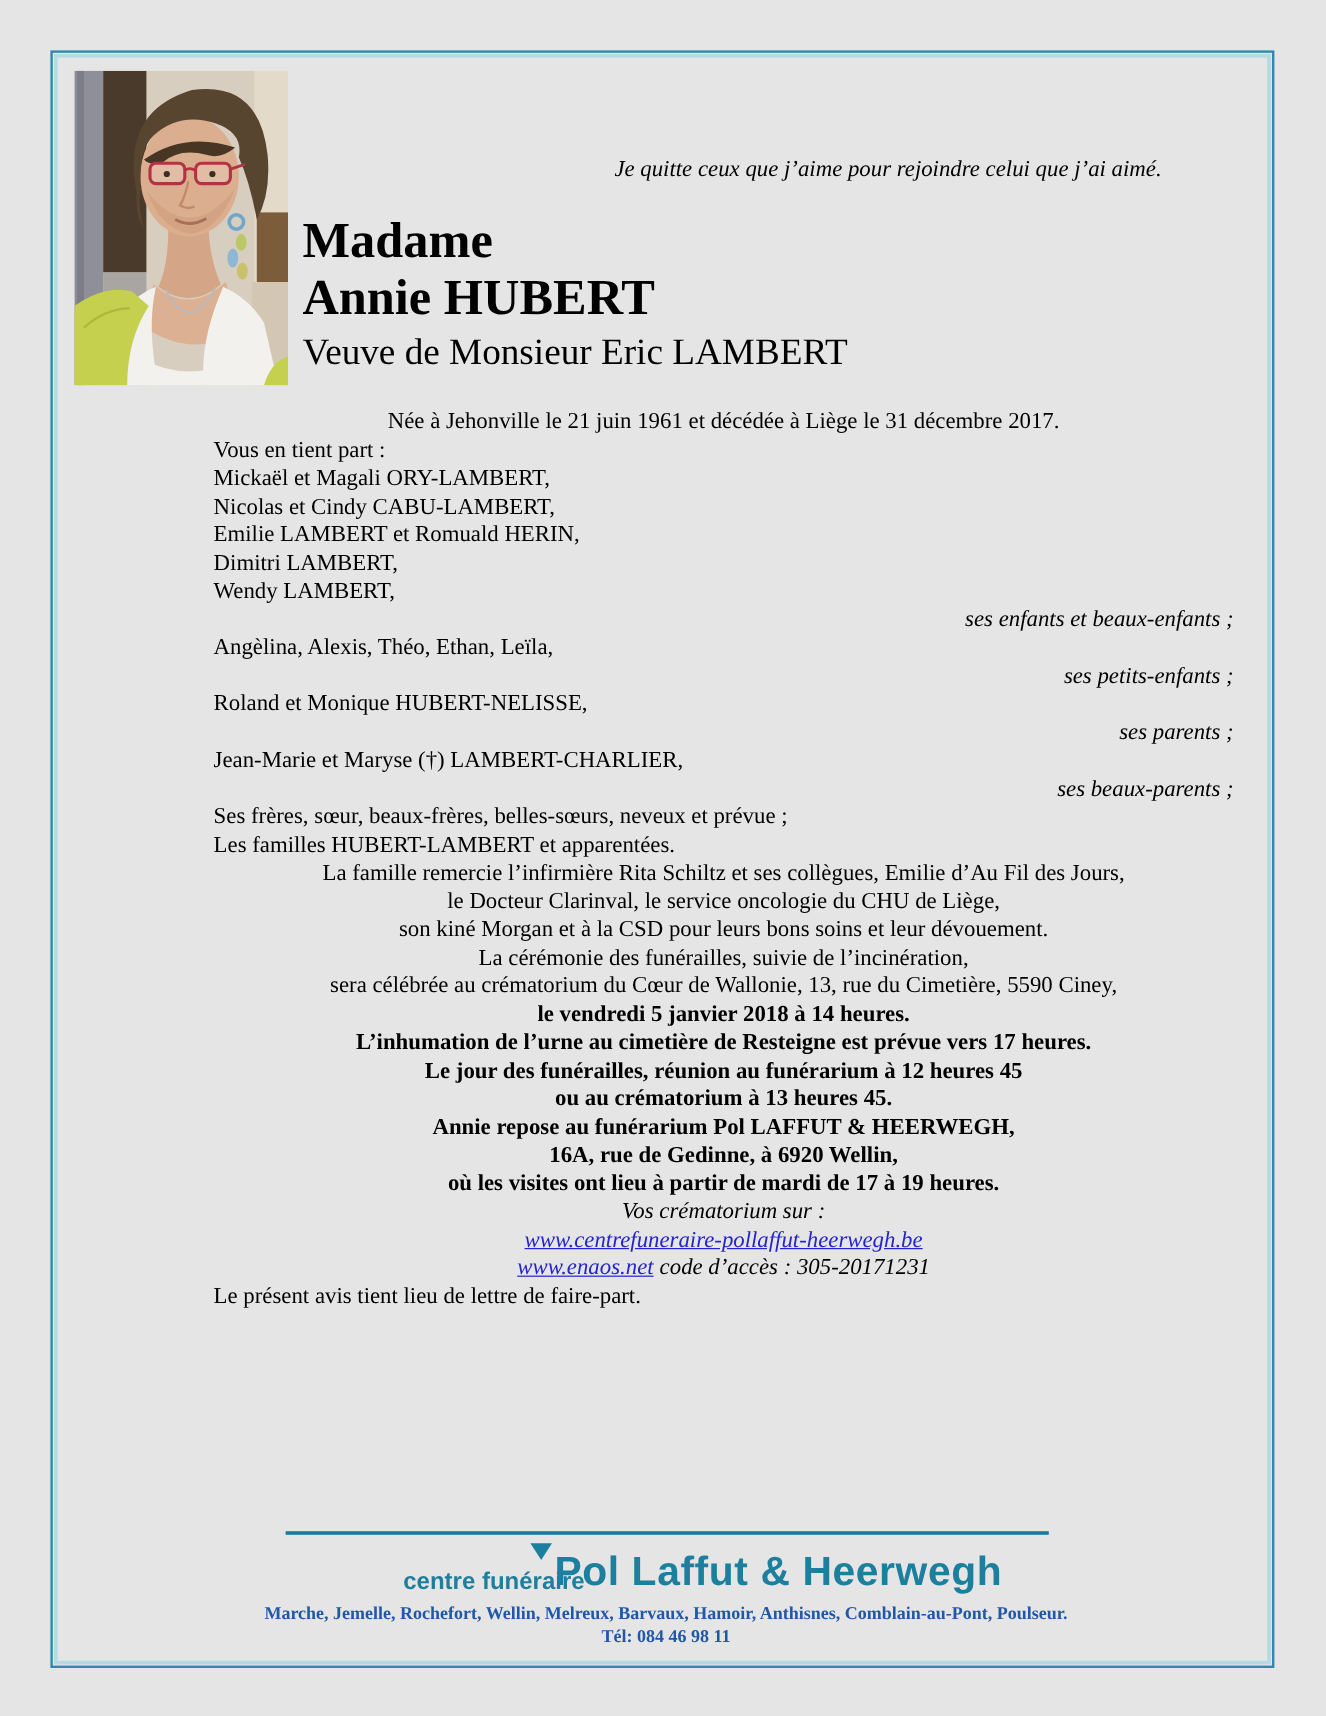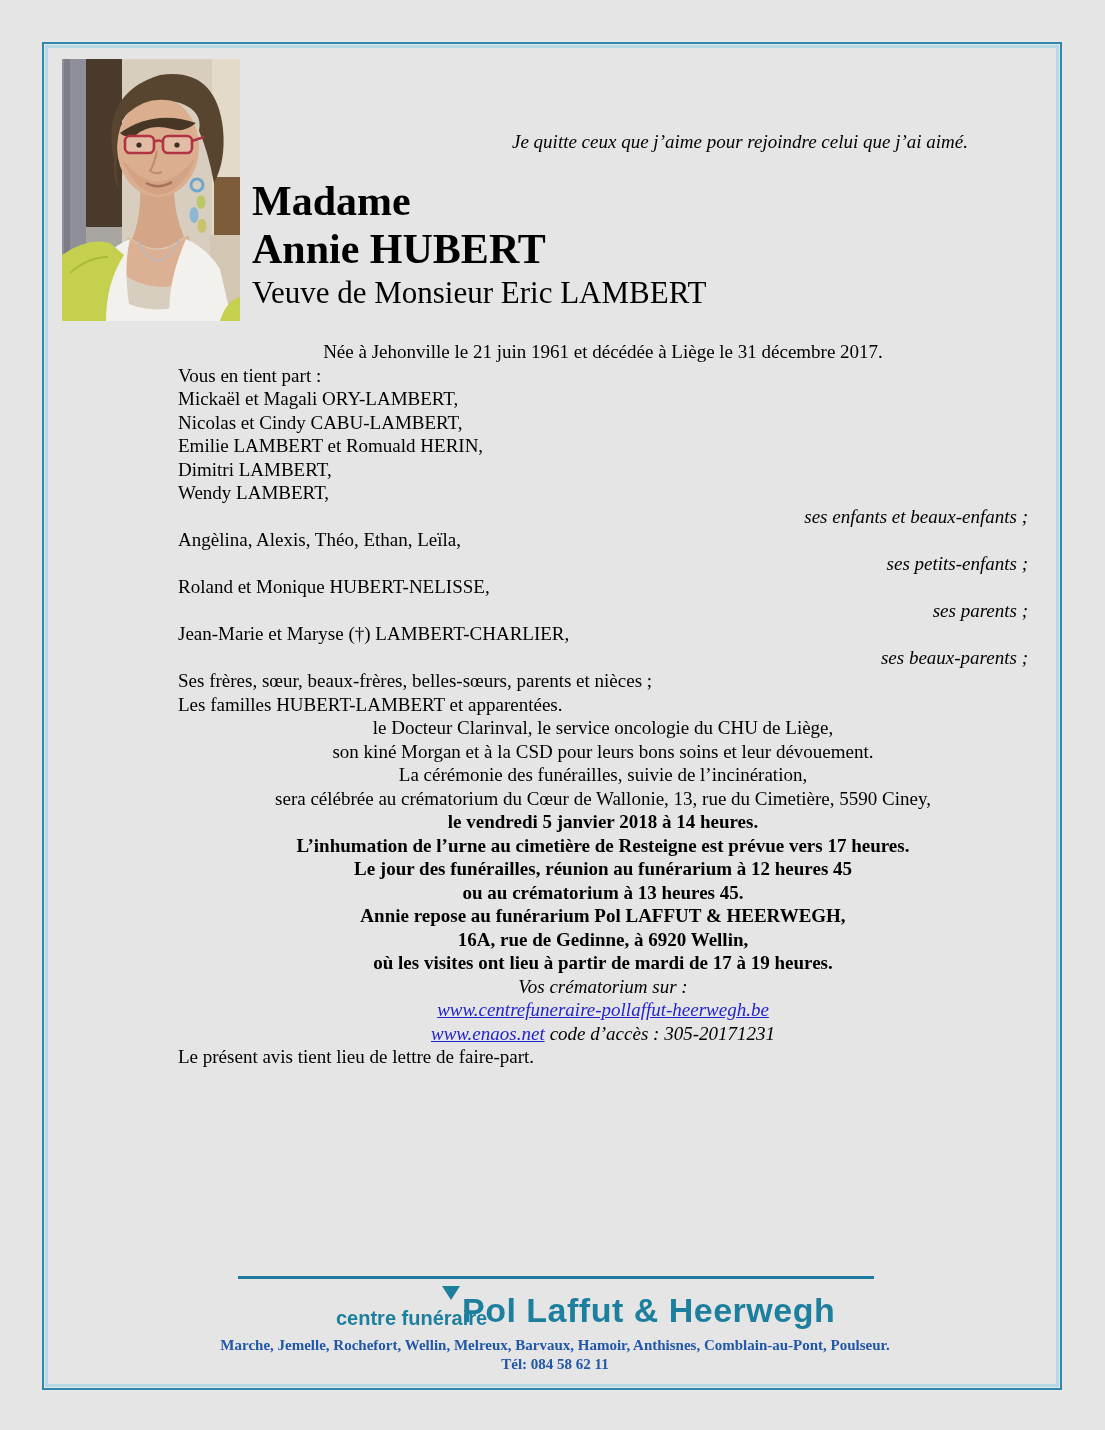--- a/index.html
+++ b/index.html
@@ -140,23 +140,24 @@
 
     <p>Angèlina, Alexis, Théo, Ethan, Leïla,</p>
     <p class="right">ses petits-enfants ;</p>
 
     <p>Roland et Monique HUBERT-NELISSE,</p>
     <p class="right">ses parents ;</p>
 
     <p>Jean-Marie et Maryse (†) LAMBERT-CHARLIER,</p>
     <p class="right">ses beaux-parents ;</p>
 
-    <p>Ses frères, sœur, beaux-frères, belles-sœurs, parents et nièces ;</p>
+    <p>Ses frères, sœur, beaux-frères, belles-sœurs, neveux et prévue ;</p>
     <p class="mt12">Les familles HUBERT-LAMBERT et apparentées.</p>
 
+    <p class="center mt13">La famille remercie l’infirmière Rita Schiltz et ses collègues, Emilie d’Au Fil des Jours,</p>
     <p class="center">le Docteur Clarinval, le service oncologie du CHU de Liège,</p>
     <p class="center">son kiné Morgan et à la CSD pour leurs bons soins et leur dévouement.</p>
 
     <p class="center mt13">La cérémonie des funérailles, suivie de l’incinération,</p>
     <p class="center">sera célébrée au crématorium du Cœur de Wallonie, 13, rue du Cimetière, 5590 Ciney,</p>
     <p class="center bold">le vendredi 5 janvier 2018 à 14 heures.</p>
 
     <p class="center bold mt12">L’inhumation de l’urne au cimetière de Resteigne est prévue vers 17 heures.</p>
 
     <p class="center bold mt12">Le jour des funérailles, réunion au funérarium à 12 heures 45</p>
@@ -171,15 +172,15 @@
     <p class="center"><a class="doc-link">www.enaos.net</a><span class="suffix">code d’accès : 305-20171231</span></p>
 
     <p class="mt14">Le présent avis tient lieu de lettre de faire-part.</p>
   </div>
 
   <div class="footer-line"></div>
   <div class="logo-triangle"></div>
   <div class="logo-prefix">centre funéraire</div>
   <div class="logo-name">Pol Laffut &amp; Heerwegh</div>
   <div class="footer-locations">Marche, Jemelle, Rochefort, Wellin, Melreux, Barvaux, Hamoir, Anthisnes, Comblain-au-Pont, Poulseur.</div>
-  <div class="footer-phone">Tél: 084 58 62 11</div>
+  <div class="footer-phone">Tél: 084 46 98 11</div>
 
 </div>
 
 </body></html>

